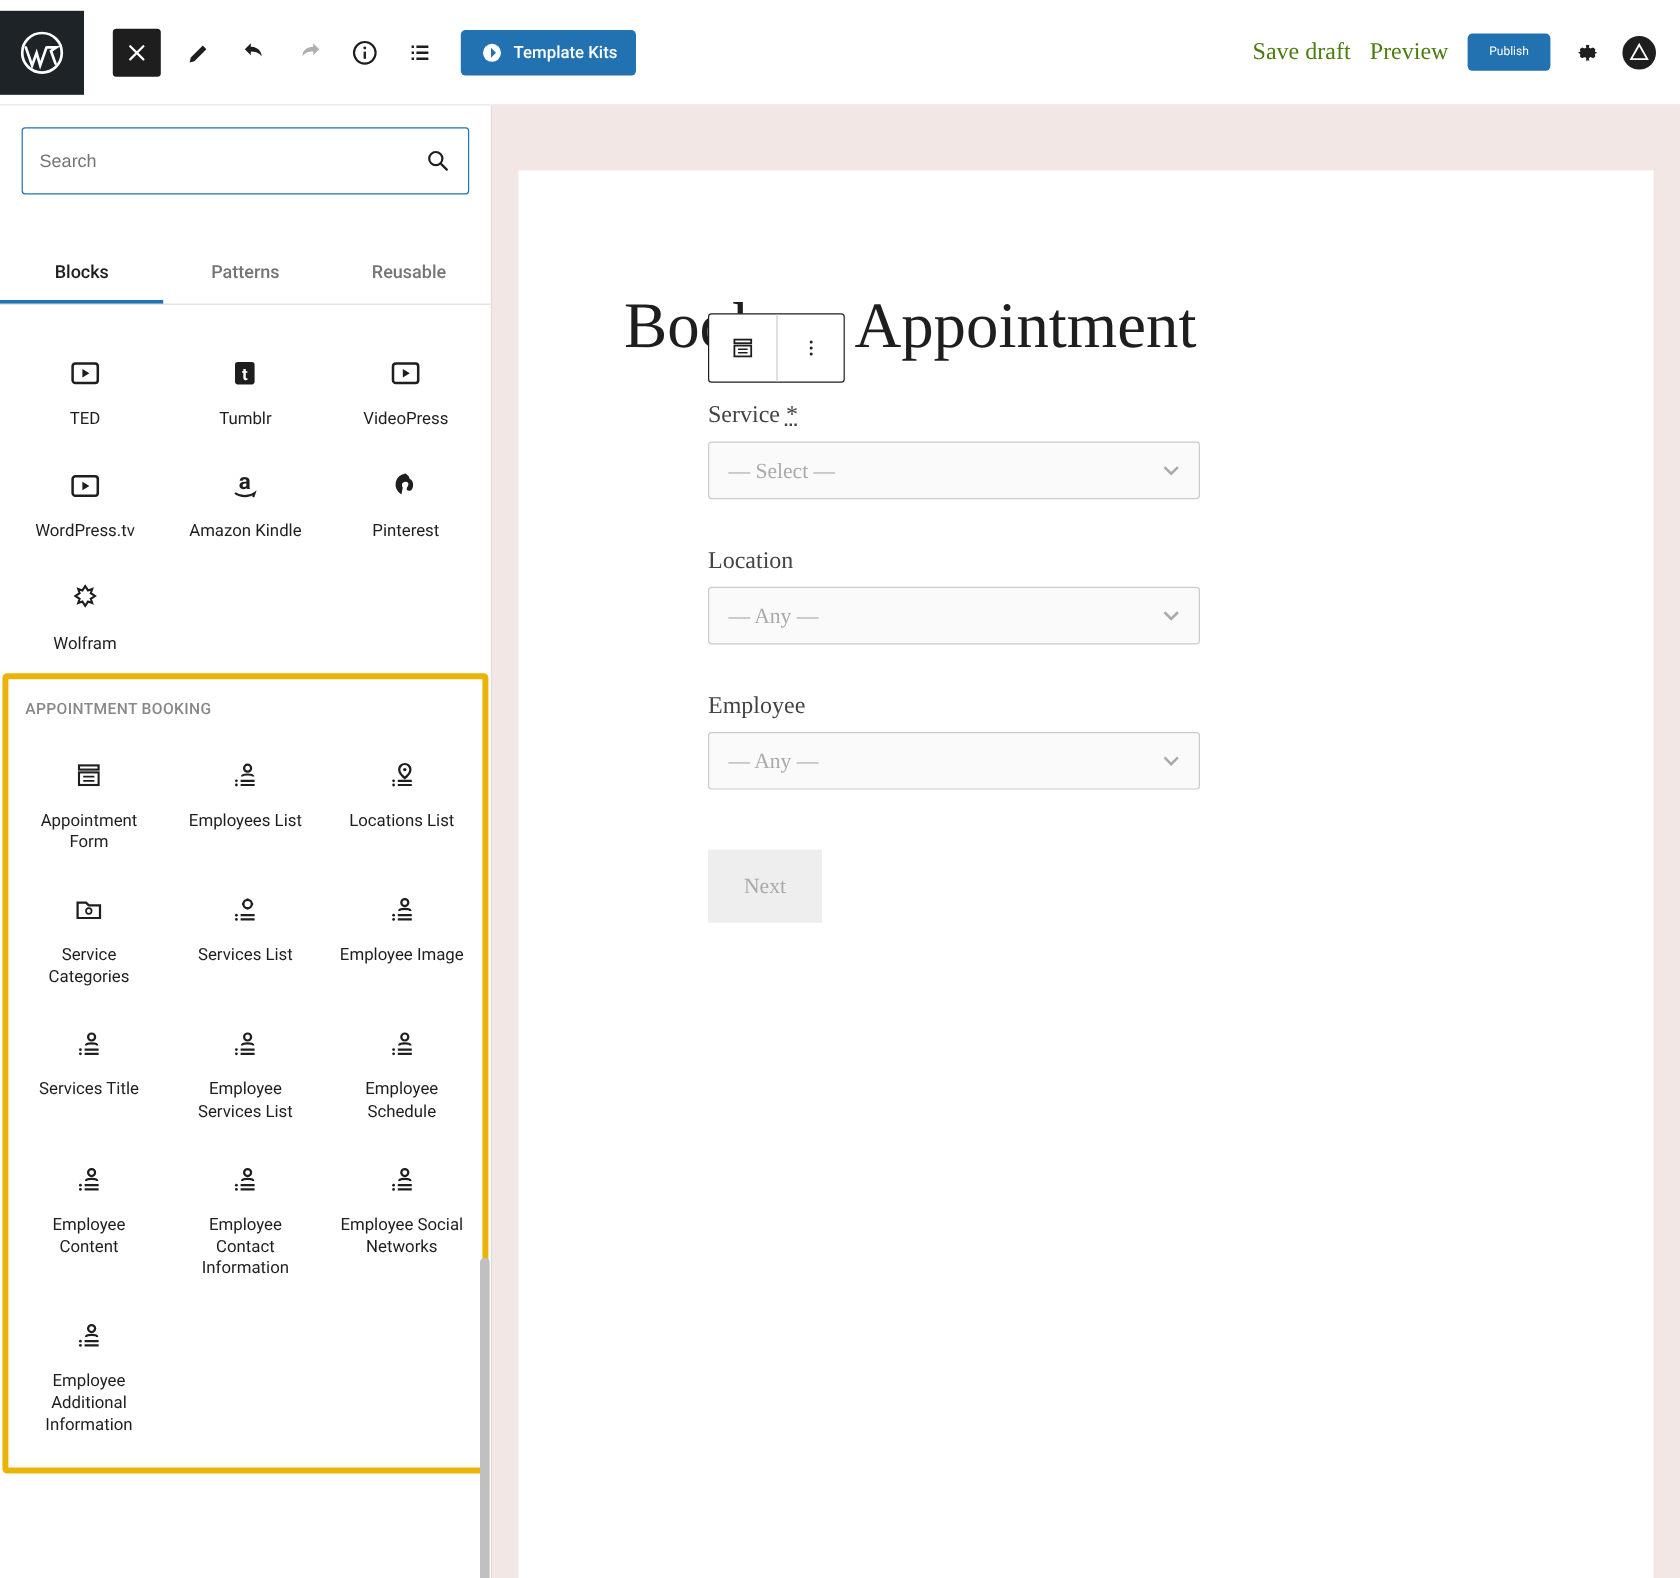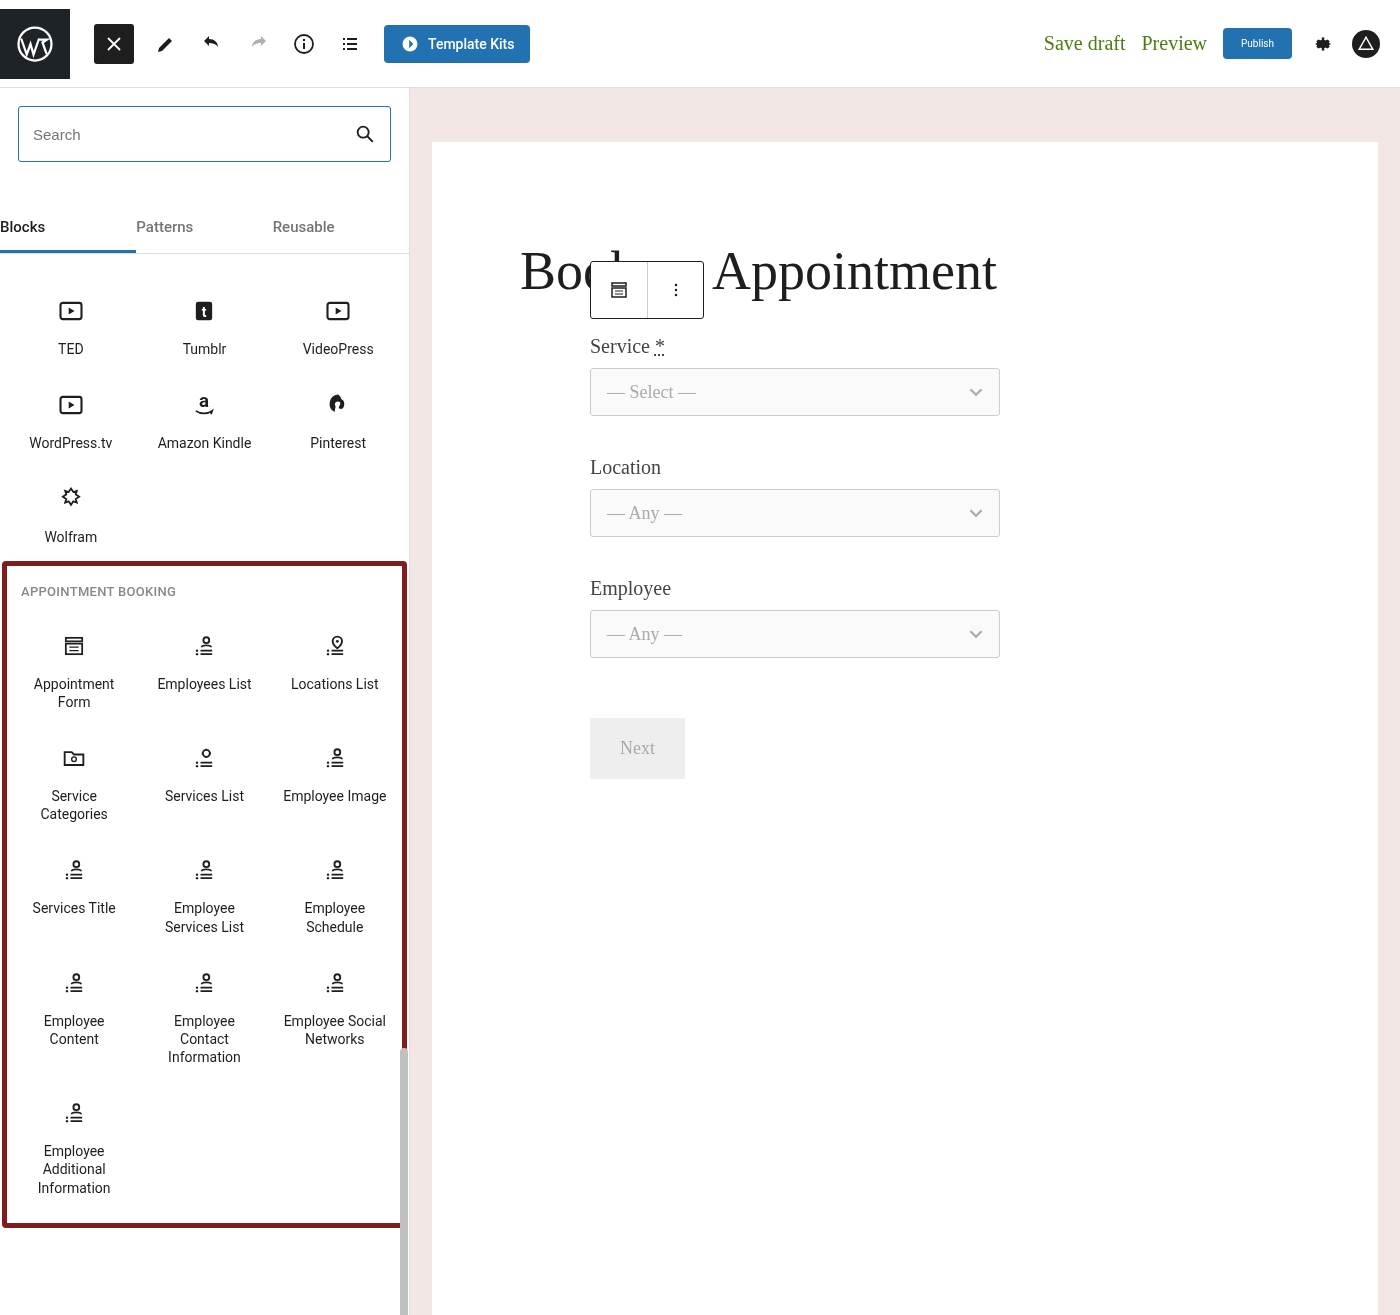--- a/index.html
+++ b/index.html
@@ -26,51 +26,51 @@
 .sidebar { width: 410px; border-right: 1px solid #ddd; background: #fff; display: flex; flex-direction: column; position: relative; gap: 24px; }
 .scrollbar-track { position: absolute; right: 0; top: 200px; width: 10px; height: calc(100% - 200px); background: transparent; }
 .scrollbar-thumb { position: absolute; right: 1px; top: 760px; width: 8px; height: 340px; background: #c0c0c0; border-radius: 4px; }
 
 .search-wrap { padding: 18px; }
 .search-box { border: 1.5px solid #2271b1; border-radius: 3px; display: flex; align-items: center; padding: 0 14px; height: 56px; }
 .search-box input { border: none; outline: none; flex: 1; font-size: 15px; background: transparent; }
 .search-box svg { width: 22px; height: 22px; }
 
 .tabs { display: flex; border-bottom: 1px solid #ddd; }
-.tab { flex: 1; padding: 14px 0; font-size: 15px; font-weight: 500; color: #757575; cursor: pointer; }
+.tab { flex: 1; text-align: center; padding: 14px 0; font-size: 15px; font-weight: 500; color: #757575; cursor: pointer; }
 .tab.active { color: #1e1e1e; border-bottom: 3px solid #2271b1; }
 
 .blocks-container { flex: 1; overflow-y: auto; padding: 0 4px 18px 4px; }
 
 .block-grid { display: grid; grid-template-columns: repeat(3, 1fr); gap: 0; }
 .block-item { display: flex; flex-direction: column; align-items: center; padding: 18px 8px 14px; cursor: pointer; border-radius: 4px; }
 .block-icon { width: 30px; height: 30px; display: flex; align-items: center; justify-content: center; margin-bottom: 14px; }
 .block-icon svg { width: 28px; height: 28px; }
 .block-label { font-size: 14px; color: #1e1e1e; text-align: center; line-height: 1.3; max-width: 110px; }
 
 .category-label { text-transform: uppercase; font-size: 13px; font-weight: 500; color: #888; padding: 18px 12px 14px; letter-spacing: 0.3px; }
 
-.highlight-box { border: 5px solid #7f1d1d; border-radius: 4px; margin: 0 -2px; padding: 0 2px 12px; }
+.highlight-box { border: 5px solid #eab308; border-radius: 4px; margin: 0 -2px; padding: 0 2px 12px; }
 
 
 .canvas { flex: 1; background: #f2e7e4; padding: 54px 22px 0 22px; overflow: auto; }
 .page { background: #fff; min-height: 1180px; padding: 98px 88px; font-family: Georgia, serif; }
 .page-title { font-size: 54px; font-weight: 400; color: #1e1e1e; font-family: Georgia, serif; margin-bottom: 34px; }
 
 .block-toolbar { display: inline-flex; border: 1px solid #1e1e1e; background: #fff; border-radius: 3px; margin-left: 70px; margin-top: -46px; position: relative; top: -46px; }
 .bt-btn { width: 56px; height: 56px; display: flex; align-items: center; justify-content: center; cursor: pointer; }
 .bt-btn + .bt-btn { border-left: 1px solid #ccc; }
 
 .form-area { padding-left: 70px; max-width: 480px; margin-top: -30px; }
 .field { margin-bottom: 40px; }
 .field-label { font-size: 20px; color: #444; margin-bottom: 10px; font-family: Georgia, serif; }
 .field-label .req { text-decoration: underline dotted; }
 .select { border: 1px solid #ccc; background: #fafafa; display: flex; align-items: center; justify-content: space-between; padding: 10px 16px; font-size: 18px; color: #aaa; border-radius: 3px; height: 48px; }
 .select svg { width: 14px; height: 14px; fill: #aaa; }
-.next-btn { background: #eee; color: #aaa; padding: 20px 30px; font-size: 18px; display: inline-block; margin-top: 20px; font-family: Georgia, serif; }
+.next-btn { background: #eee; color: #aaa; padding: 20px 30px; font-size: 18px; display: inline-block; margin-top: 10px; font-family: Georgia, serif; }
 </style>
 </head>
 <body>
 
 <div class="topbar">
   <div class="wp-logo">
     <svg viewBox="0 0 24 24" fill="#fff">
         <circle cx="12" cy="12" r="11" fill="none" stroke="#fff" stroke-width="1.5"></circle>
         <path d="M3 9l3.5 10L9 12l2 7 3.5-10M15 9h5l-3 2 2.5 7" fill="none" stroke="#fff" stroke-width="1.5" stroke-linecap="round"></path>
       </svg>

